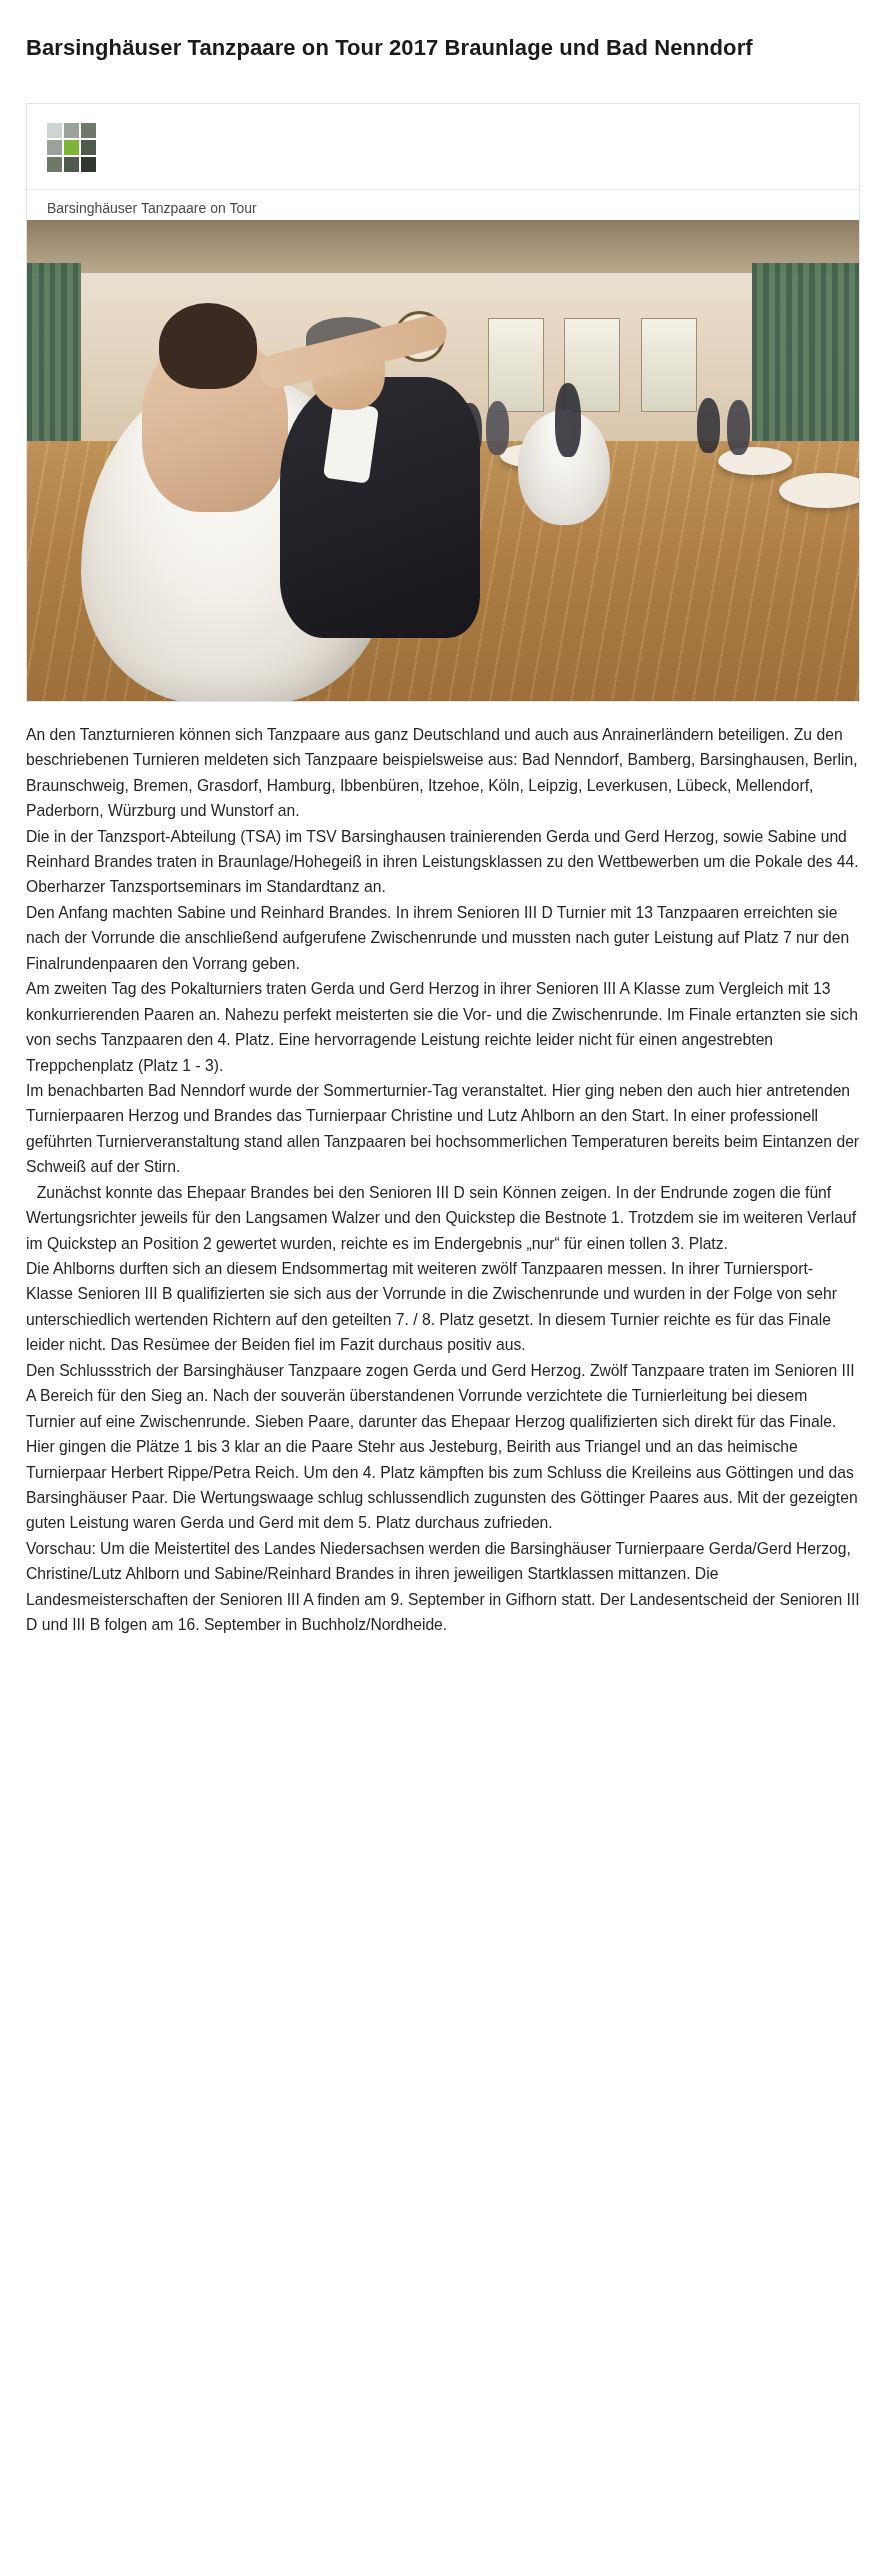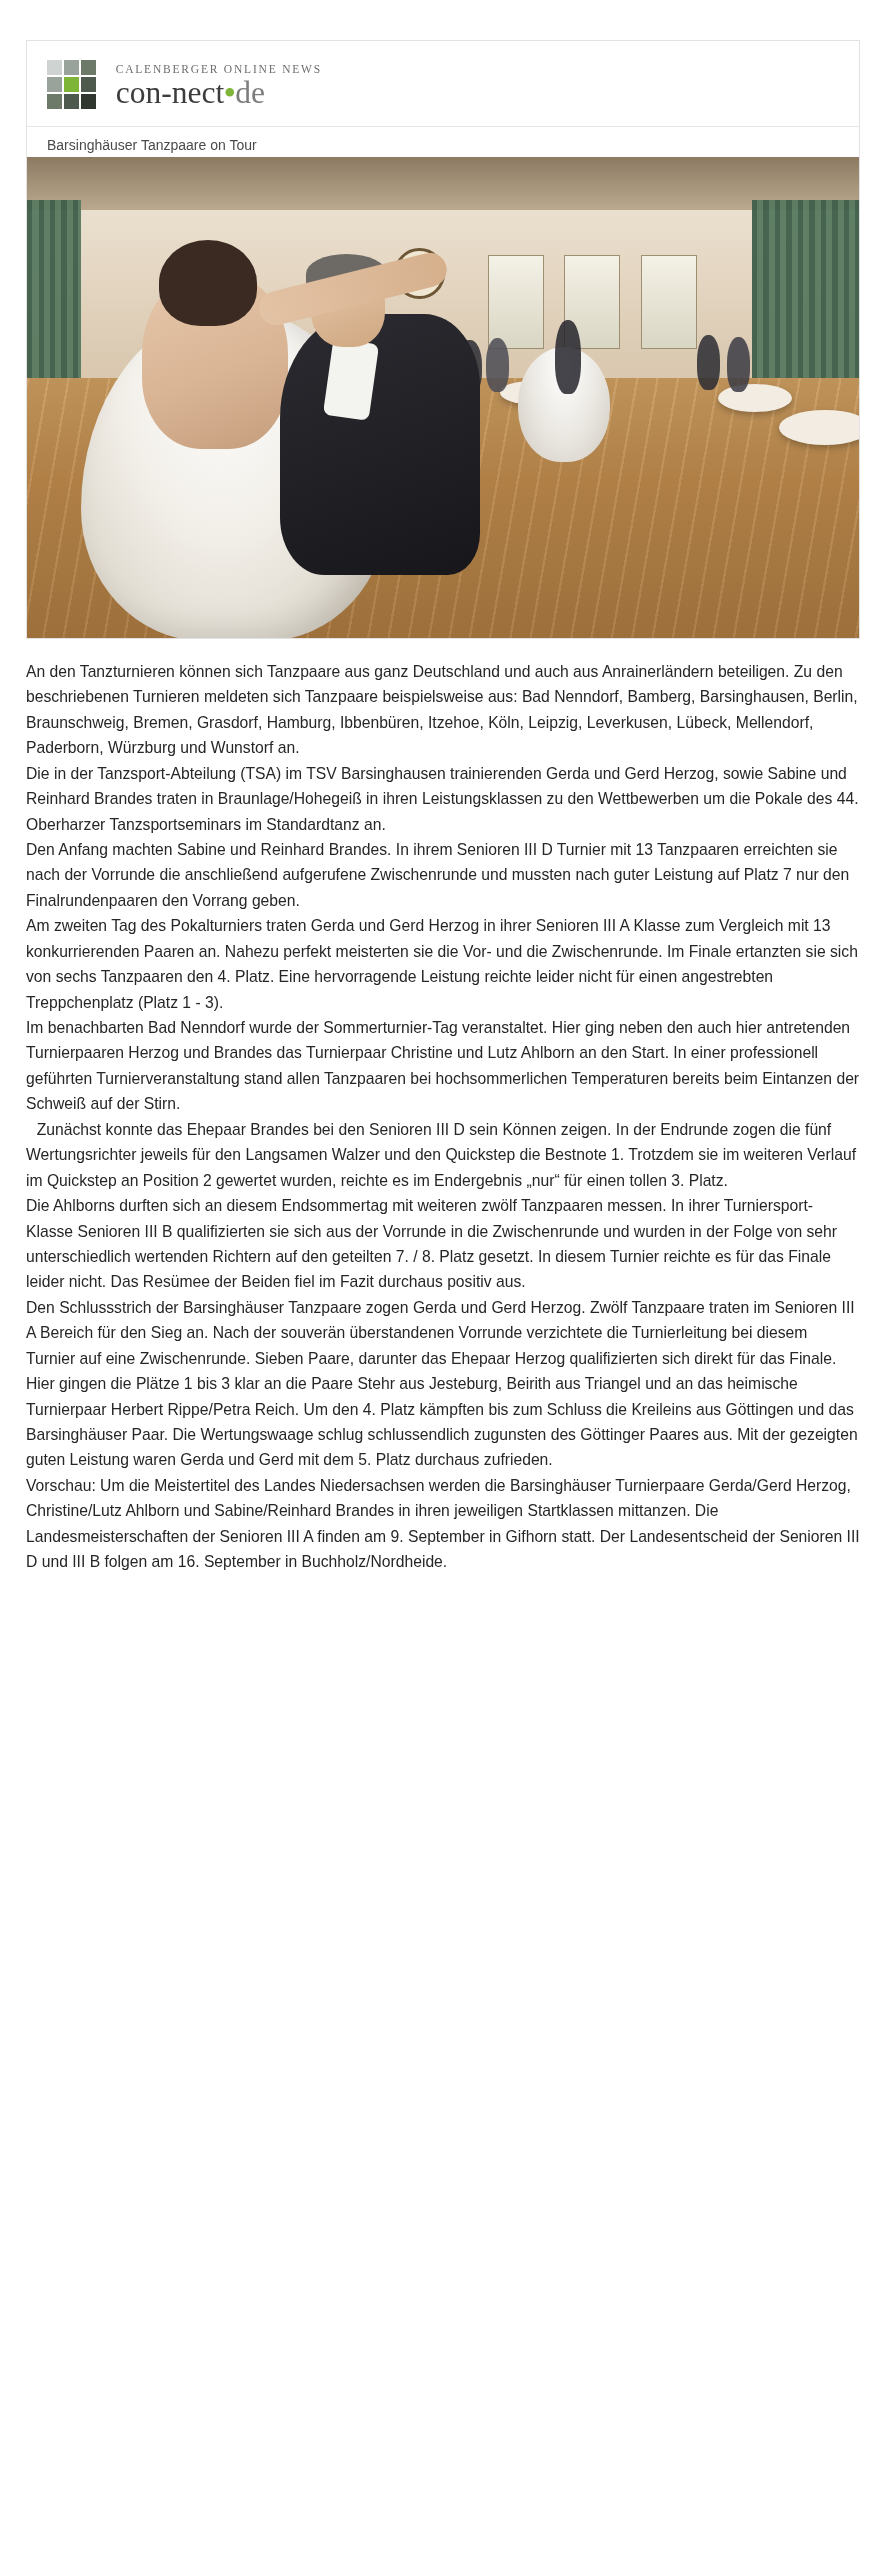--- a/index.html
+++ b/index.html
@@ -218,40 +218,37 @@
     padding: 31px 26px 28px 26px;
     font-size: 15px;
     color: #2a2a2a;
   }
 </style>
 </head>
 <body>
 
 <div class="page">
 
+  <h1 class="article-title">Barsinghäuser Tanzpaare on Tour 2017 Braunlage und Bad Nenndorf</h1>
 
   <div class="media-block">
 
     <div class="media-header">
       <div class="brand-row">
         <div class="brand-logo">
           <span class="cell" style="left:0;top:0;background:#cfd3d2;"></span>
           <span class="cell" style="left:17px;top:0;background:#9aa39b;"></span>
           <span class="cell" style="left:34px;top:0;background:#6d7a6a;"></span>
           <span class="cell" style="left:0;top:17px;background:#9aa39b;"></span>
           <span class="cell" style="left:17px;top:17px;background:#7fb536;"></span>
           <span class="cell" style="left:34px;top:17px;background:#4e5a4d;"></span>
           <span class="cell" style="left:0;top:34px;background:#6d7a6a;"></span>
           <span class="cell" style="left:17px;top:34px;background:#4e5a4d;"></span>
           <span class="cell" style="left:34px;top:34px;background:#2f372e;"></span>
         </div>
-        <div class="brand-text">
-          <div class="brand-kicker">CALENBERGER ONLINE NEWS</div>
-          <div class="brand-name"><span>con</span><span>-</span><span>nect</span><span class="dot">•</span><span class="de">de</span></div>
-        </div>
       </div>
       <div class="media-subbar">Barsinghäuser Tanzpaare on Tour</div>
     </div>
 
     <div class="photo">
       <div class="ph-wall"></div>
       <div class="ph-wall-dark"></div>
       <div class="ph-floor"></div>
 
       <div class="ph-curtain" style="left:0;width:54px;"></div>

